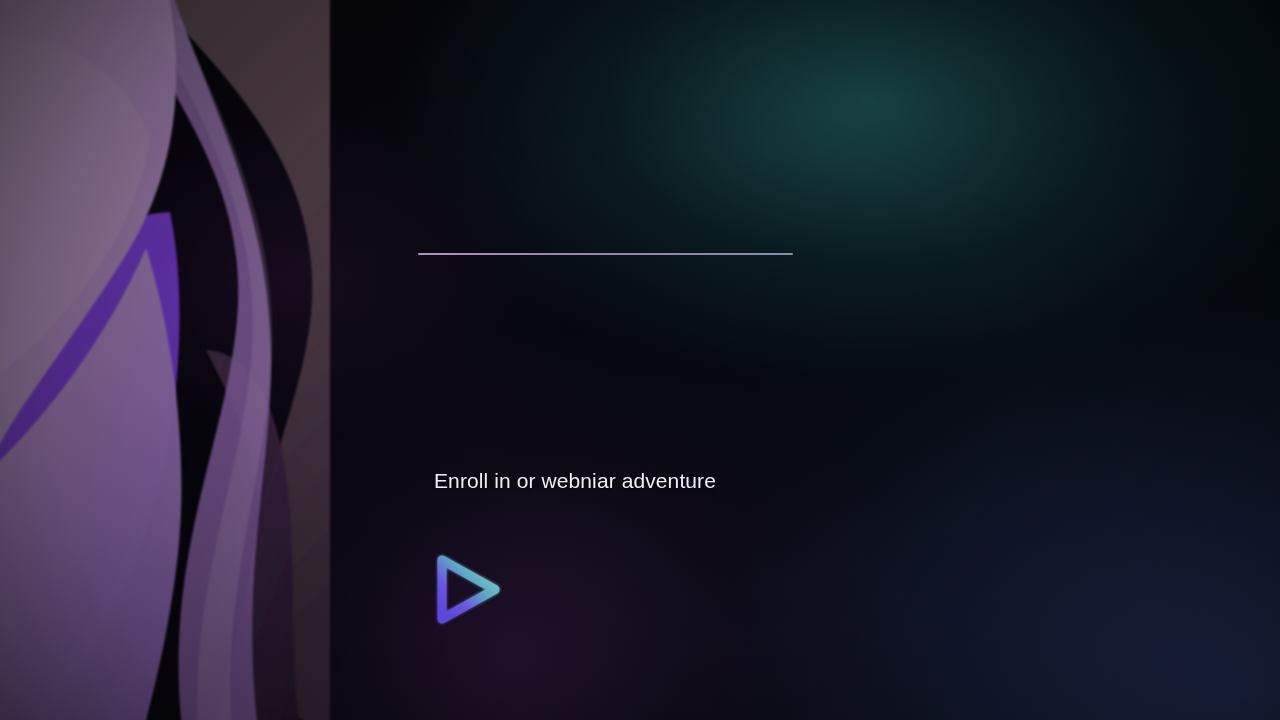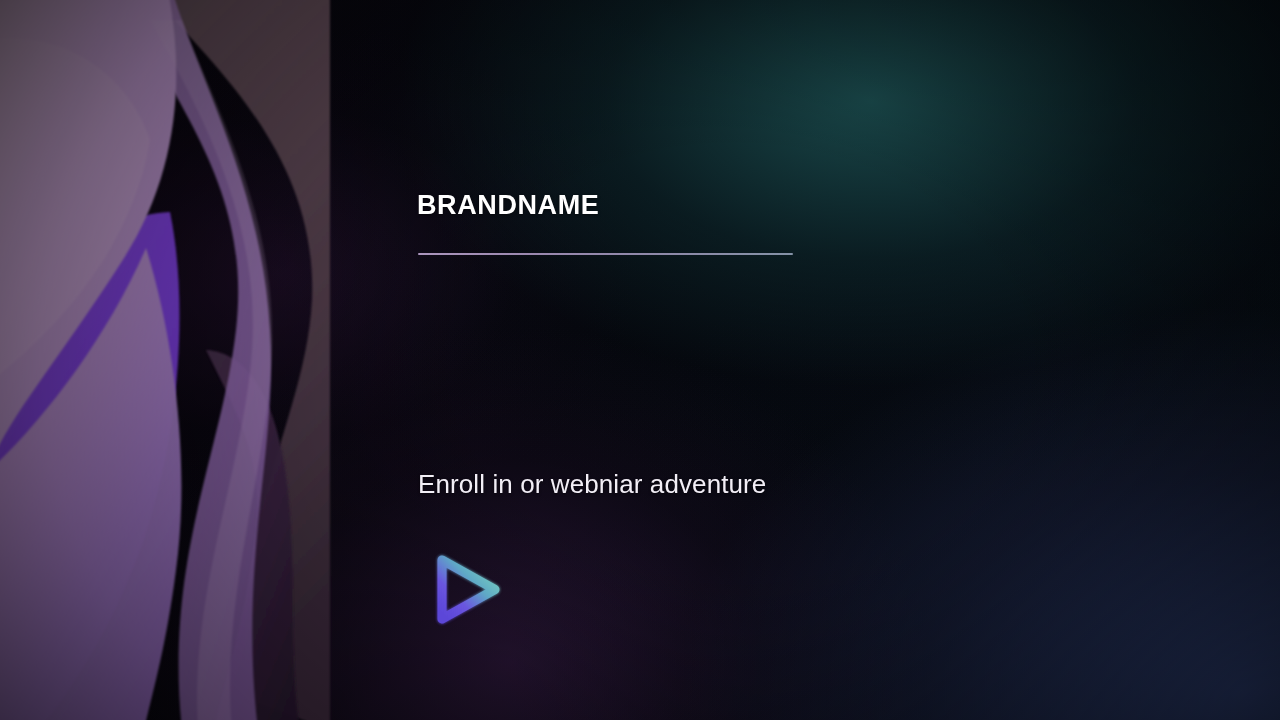--- a/index.html
+++ b/index.html
@@ -99,23 +99,23 @@
     font-size: 74px;
     font-weight: 700;
     line-height: 0.96;
     letter-spacing: -1.6px;
     text-shadow: 0 2px 6px rgba(0,0,0,0.5);
   }
   .headline .ln { display: block; white-space: nowrap; }
   .subtitle {
     position: absolute;
     top: 469px;
-    left: 1px;
+    left: 17px;
     color: #f2eef6;
-    font-size: 26px;
+    font-size: 21px;
     font-weight: 400;
     letter-spacing: 0.1px;
     text-shadow: 0 1px 3px rgba(0,0,0,0.5);
     white-space: nowrap;
   }
   .play-btn {
     position: absolute;
     top: 548px;
     left: 425px;
     width: 84px;
@@ -188,21 +188,20 @@
       <path d="M-10,40 C60,30 126,70 150,140 C134,236 72,318 -10,382 Z" fill="#e8c9e6" opacity="0.22" filter="url(#soft)"></path>
 
       <path d="M150,20 C212,130 266,240 250,372 C236,490 190,600 198,730 L232,730 C220,592 268,470 272,352 C276,212 216,110 182,20 Z" fill="#d3b6dc" opacity="0.22" filter="url(#soft)"></path>
     </svg>
   </div>
 
   <div class="bg-vignette"></div>
 
   <div class="content">
 
-    <div class="brandname">BRANDNAME</div>
 
     <div class="divider"></div>
 
 
     <div class="subtitle">Enroll in or webniar adventure</div>
   </div>
 
   <button class="play-btn">
     <svg width="84" height="84" viewBox="0 0 84 84" xmlns="http://www.w3.org/2000/svg">
       <defs>

